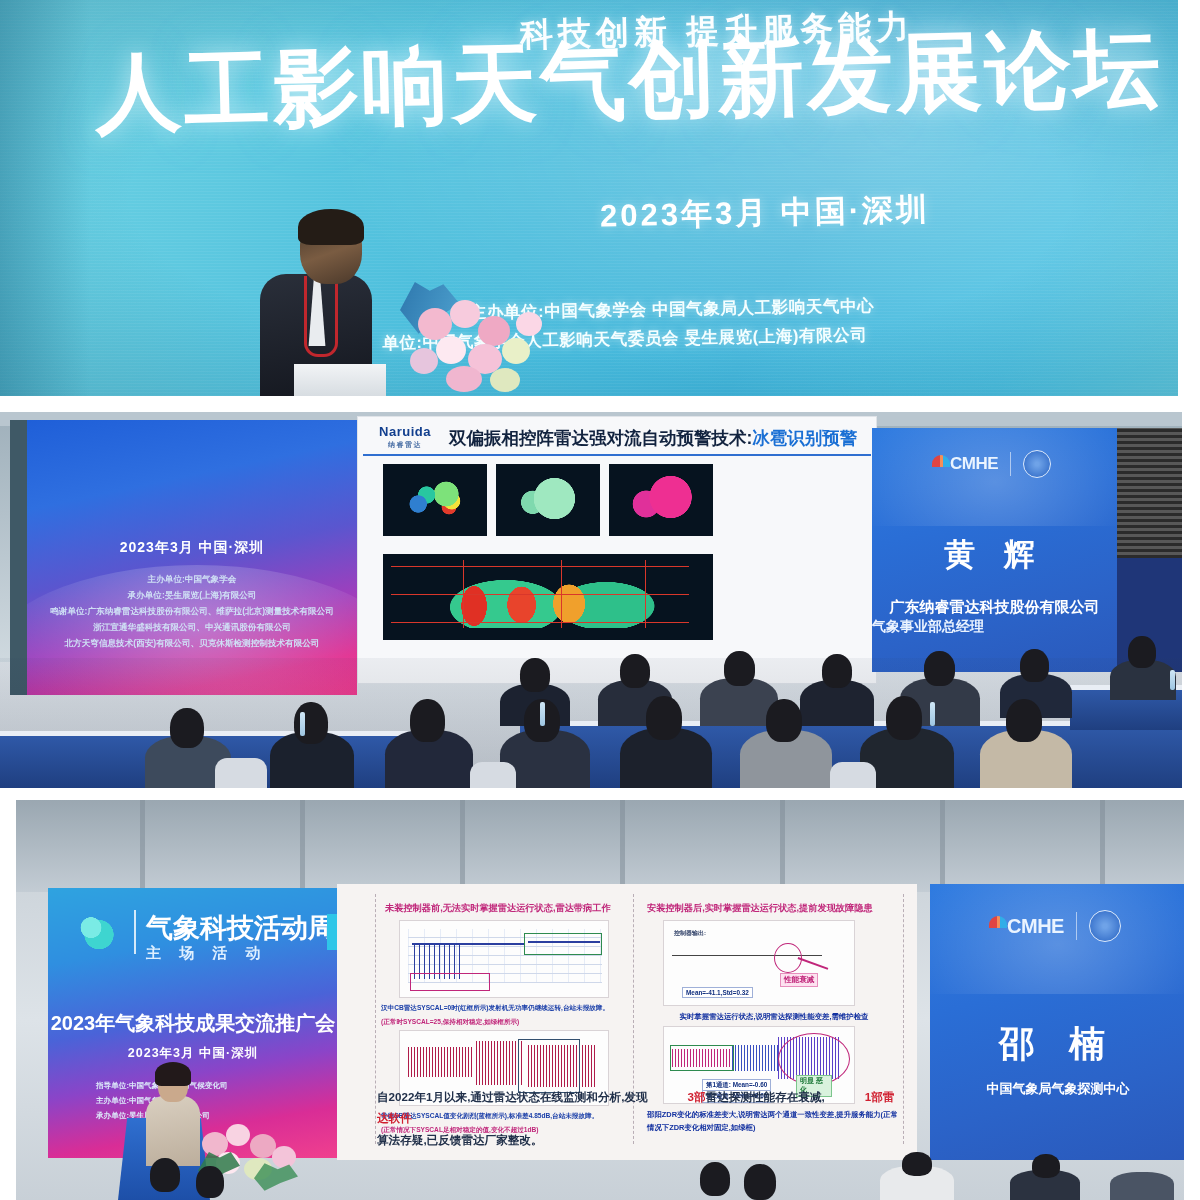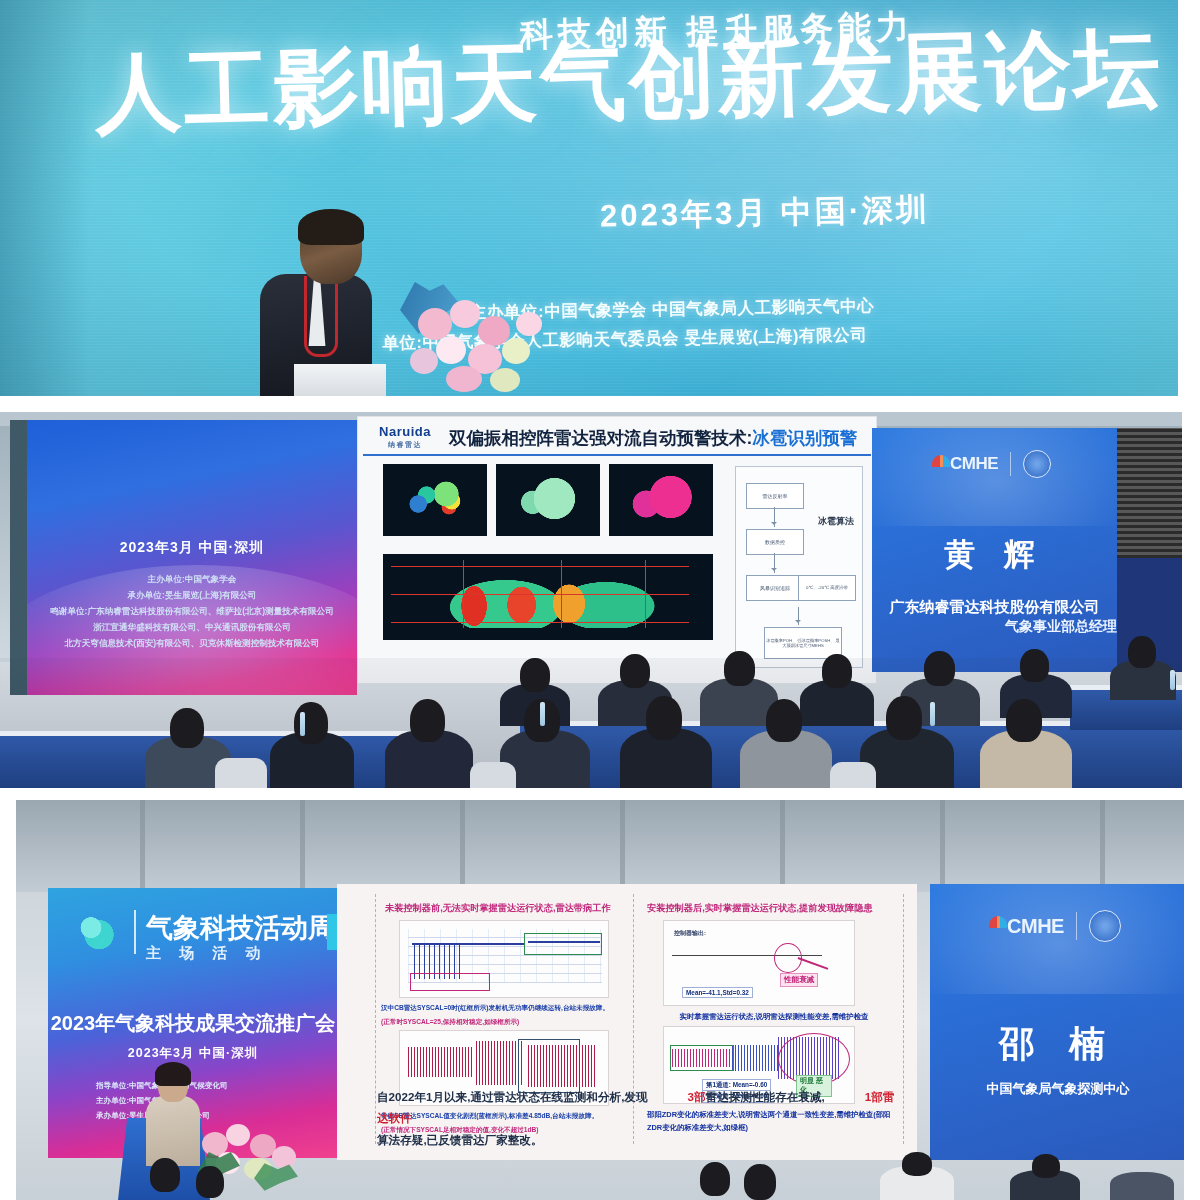--- a/index.html
+++ b/index.html
@@ -114,21 +114,21 @@
     background:radial-gradient(ellipse at 50% 70%,rgba(255,255,255,.22),rgba(255,255,255,0) 68%);}
   .nb-logos{position:absolute;left:0;right:0;top:0;display:flex;align-items:center;justify-content:center;gap:12px;}
   .nb-cmhe{font-size:17px;font-weight:900;color:#eaf4ff;letter-spacing:-.5px;position:relative;padding-left:12px;}
   .nb-cmhe:before{content:"";position:absolute;left:-6px;top:1px;width:18px;height:12px;border-radius:9px 9px 0 0;
     background:linear-gradient(90deg,#e8413a 0 42%,#ff8e50 42% 62%,#2fb0e8 62% 100%);opacity:.95;}
   .nb-div{width:1px;height:24px;background:rgba(255,255,255,.55);}
   .nb-seal{width:26px;height:26px;border-radius:50%;border:1.5px solid #dbe9fb;
     background:radial-gradient(circle,#6fa3e8 10%,#3f78cf 70%);}
   .nb-name{position:absolute;left:0;right:0;text-align:center;color:#fff;font-weight:900;}
   .nb-l1{position:absolute;left:0;right:0;text-align:center;color:#fff;font-weight:700;}
-  .nb-l2{position:absolute;left:0;right:0;text-align:right;color:#eaf3ff;font-weight:700;}
+  .nb-l2{position:absolute;left:0;right:0;text-align:left;color:#eaf3ff;font-weight:700;}
 
   
   .aud{position:absolute;left:0;bottom:0;width:1200px;}
   .head{position:absolute;border-radius:48% 48% 40% 40%;background:#1b1b20;}
   .shoulder{position:absolute;border-radius:42% 42% 0 0;}
   .tbl{position:absolute;background:linear-gradient(180deg,#2f59a8,#1f3f80);}
   .tbltop{position:absolute;height:5px;background:#e9eef5;}
   .chair{position:absolute;border-radius:12px 12px 0 0;background:#d6dbe2;}
   .bottle{position:absolute;width:5px;border-radius:2px;background:linear-gradient(180deg,#cfe6f5,#9ec6e2);}
 
@@ -258,34 +258,20 @@
 
       <div class="p2-big">
         <div class="p2-grid-h" style="top:12px;left:8px;right:24px;"></div>
         <div class="p2-grid-h" style="top:40px;left:8px;right:24px;"></div>
         <div class="p2-grid-h" style="top:68px;left:8px;right:24px;"></div>
         <div style="position:absolute;left:80px;top:6px;width:1px;height:68px;background:#d9372b;"></div>
         <div style="position:absolute;left:178px;top:6px;width:1px;height:68px;background:#d9372b;"></div>
         <div style="position:absolute;left:262px;top:6px;width:1px;height:68px;background:#d9372b;"></div>
       </div>
 
-      <div class="p2-flow">
-        <div class="p2-flbl">冰雹算法</div>
-        <div class="p2-fbox" style="left:10px;top:16px;">雷达反射率</div>
-        <div class="p2-arrow" style="left:38px;top:40px;height:20px;"></div>
-        <div class="p2-fbox" style="left:10px;top:62px;">数据质控</div>
-        <div class="p2-arrow" style="left:38px;top:86px;height:20px;"></div>
-        <div class="p2-fbox" style="left:10px;top:108px;">风暴识别追踪</div>
-        <div class="p2-fbox" style="left:62px;top:108px;font-size:4.4px;">0℃、-20℃
-高度沿带</div>
-        <div class="p2-arrow" style="left:62px;top:140px;height:18px;"></div>
-        <div class="p2-fbox" style="left:28px;top:160px;width:76px;height:30px;font-size:4.2px;">冰雹概率POH、
-强冰雹概率POSH、
-最大预期冰雹尺寸MEHS</div>
-      </div>
     </div>
 
     <div class="nameboard" style="left:872px;top:16px;width:245px;height:244px;">
       <div class="nb-logos" style="top:22px;">
         <span class="nb-cmhe">CMHE</span>
         <span class="nb-div"></span>
         <span class="nb-seal"></span>
       </div>
       <div class="nb-name" style="top:106px;font-size:31px;letter-spacing:10px;">黄 辉</div>
       <div class="nb-l1" style="top:170px;font-size:15px;">广东纳睿雷达科技股份有限公司</div>
@@ -425,21 +411,21 @@
           background:repeating-linear-gradient(90deg,#3a4fc0 0 1px,rgba(0,0,0,0) 1px 3px);"></div>
         <div style="position:absolute;left:114px;top:10px;width:62px;height:42px;
           background:repeating-linear-gradient(90deg,#5a3fc8 0 1px,rgba(0,0,0,0) 1px 3px);"></div>
         <div class="rectg" style="left:6px;top:18px;width:62px;height:24px;"></div>
         <div class="ellipse" style="left:114px;top:6px;width:70px;height:50px;"></div>
         <div class="p3-badge" style="left:132px;top:48px;width:28px;line-height:1.25;">明显
 恶化</div>
         <div class="p3-mean" style="left:38px;top:52px;">第1通道: Mean=-0.60</div>
         <div class="p3-mean" style="left:38px;top:63px;">第2通道: Mean=-0.60</div>
       </div>
-      <div class="p3-capk" style="left:310px;top:224px;width:254px;">邵阳ZDR变化的标准差变大,说明雷达两个通道一致性变差,需维护检查(邵阳ZDR变化的标准差变大,如绿框)</div>
+      <div class="p3-capk" style="left:310px;top:224px;width:254px;">邵阳ZDR变化的标准差变大,说明雷达两个通道一致性变差,提升服务能力(正常情况下ZDR变化相对固定,如绿框)</div>
 
       <div class="p3-sum">
         <span>自2022年1月以来,通过雷达状态在线监测和分析,发现</span><b>3部</b><span>雷达探测性能存在衰减,</span><b>1部雷达软件</b><br>
         <span>算法存疑,已反馈雷达厂家整改。</span>
       </div>
     </div>
 
     <div class="nameboard" style="left:930px;top:84px;width:256px;height:276px;">
       <div class="nb-logos" style="top:26px;">
         <span class="nb-cmhe" style="font-size:20px;">CMHE</span>

